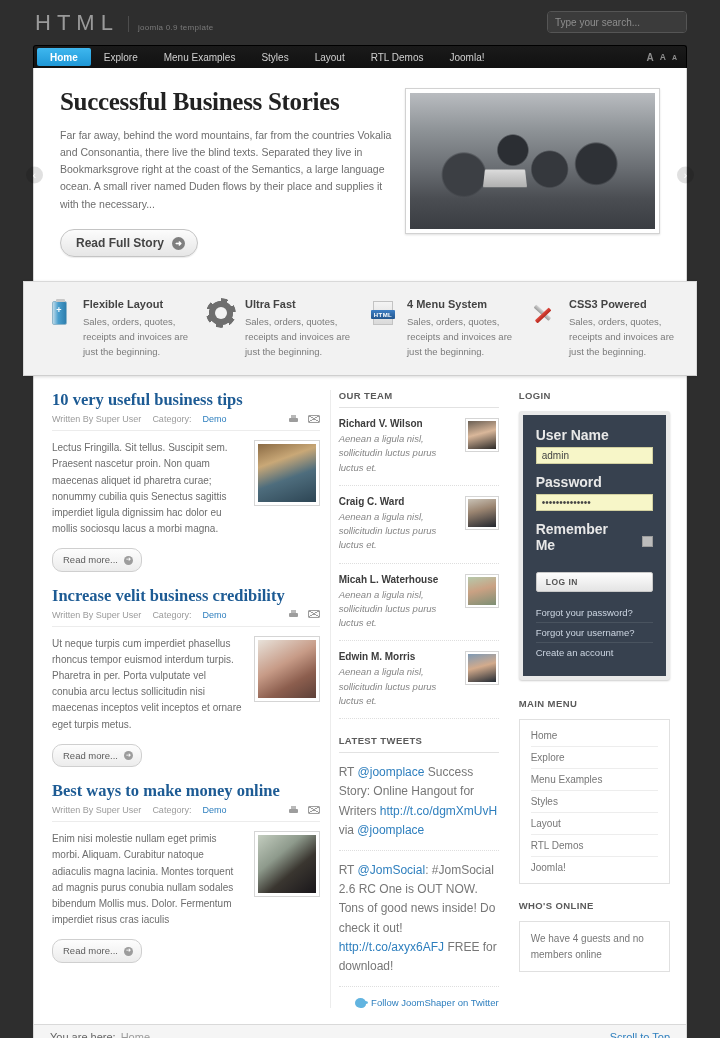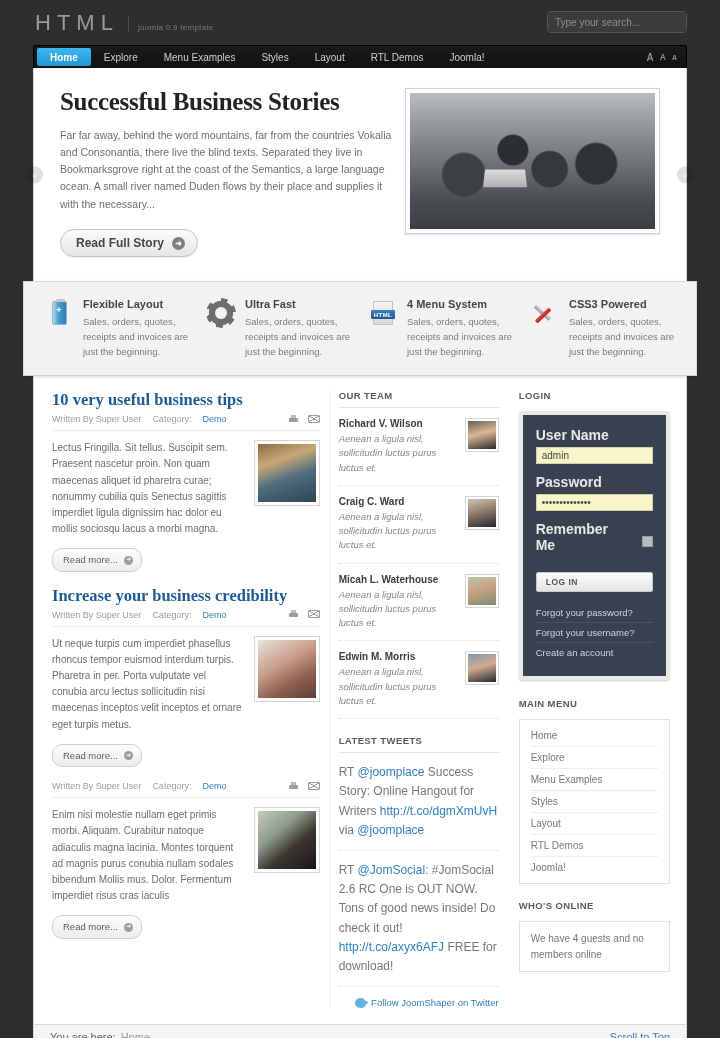--- a/index.html
+++ b/index.html
@@ -454,21 +454,21 @@
                 <span class="arrow-sm">➜</span>
               </div>
             </div>
             <div class="art-thumb">
                 <div class="thumb-in thumb-1"></div>
               </div>
           </div>
         </div>
 
         <div class="article">
-          <div class="art-title">Increase your business credibility</div>
+          <div class="art-title">Increase velit business credibility</div>
           <div class="art-meta">
             <span>Written By Super User</span>
             <span>Category:</span>
             <span class="cat-link">Demo</span>
             <span class="meta-icons">
               <span class="ic-print"></span>
               <span class="ic-mail"></span>
             </span>
           </div>
           <div class="art-body">
@@ -479,20 +479,21 @@
                 <span class="arrow-sm">➜</span>
               </div>
             </div>
             <div class="art-thumb">
                 <div class="thumb-in thumb-2"></div>
               </div>
           </div>
         </div>
 
         <div class="article">
+          <div class="art-title">Best ways to make money online</div>
           <div class="art-meta">
             <span>Written By Super User</span>
             <span>Category:</span>
             <span class="cat-link">Demo</span>
             <span class="meta-icons">
               <span class="ic-print"></span>
               <span class="ic-mail"></span>
             </span>
           </div>
           <div class="art-body">

